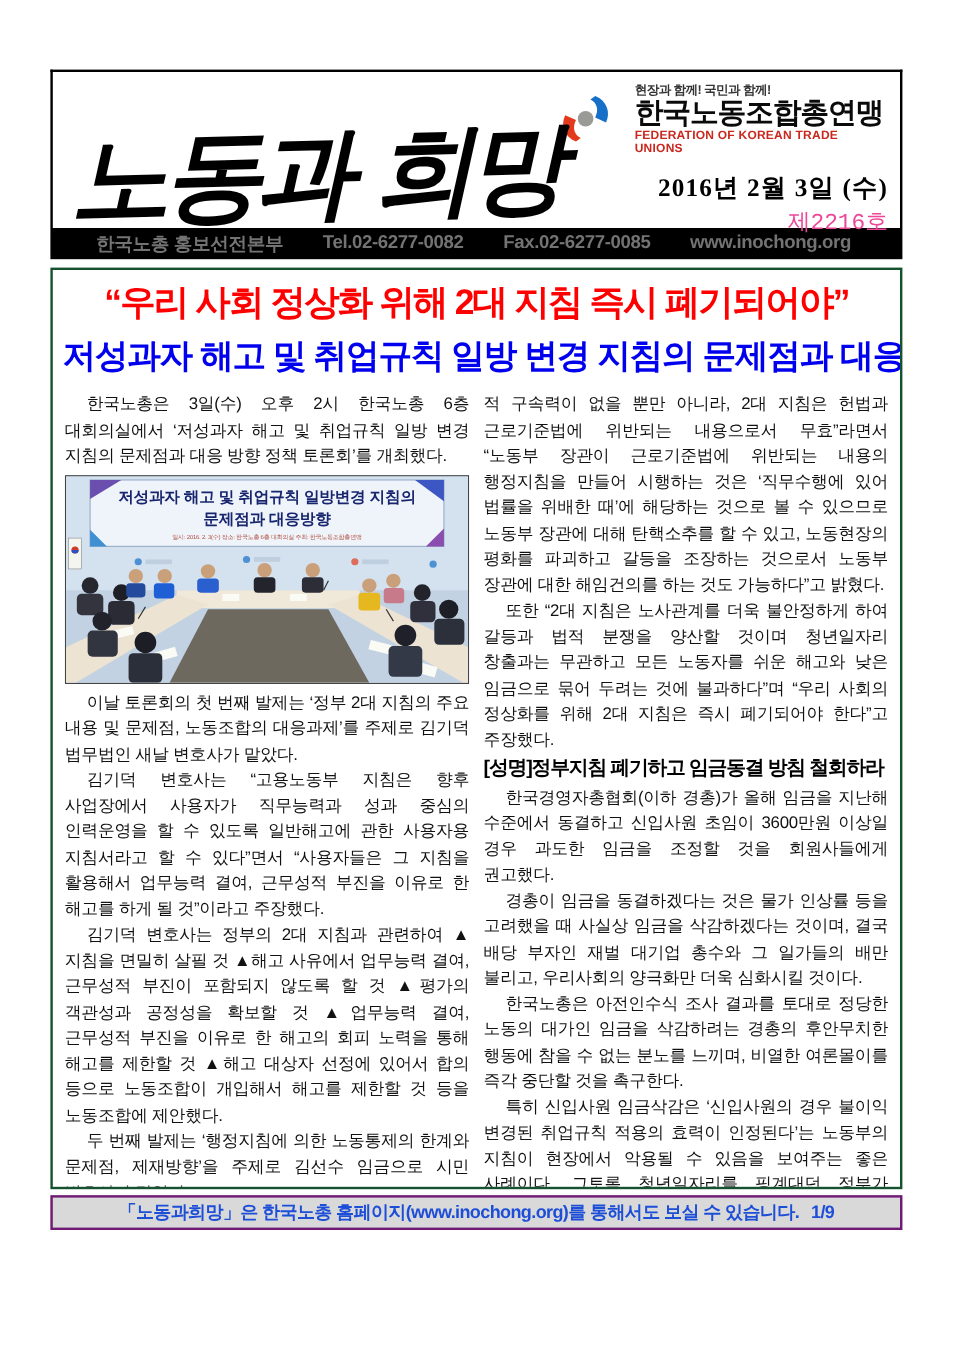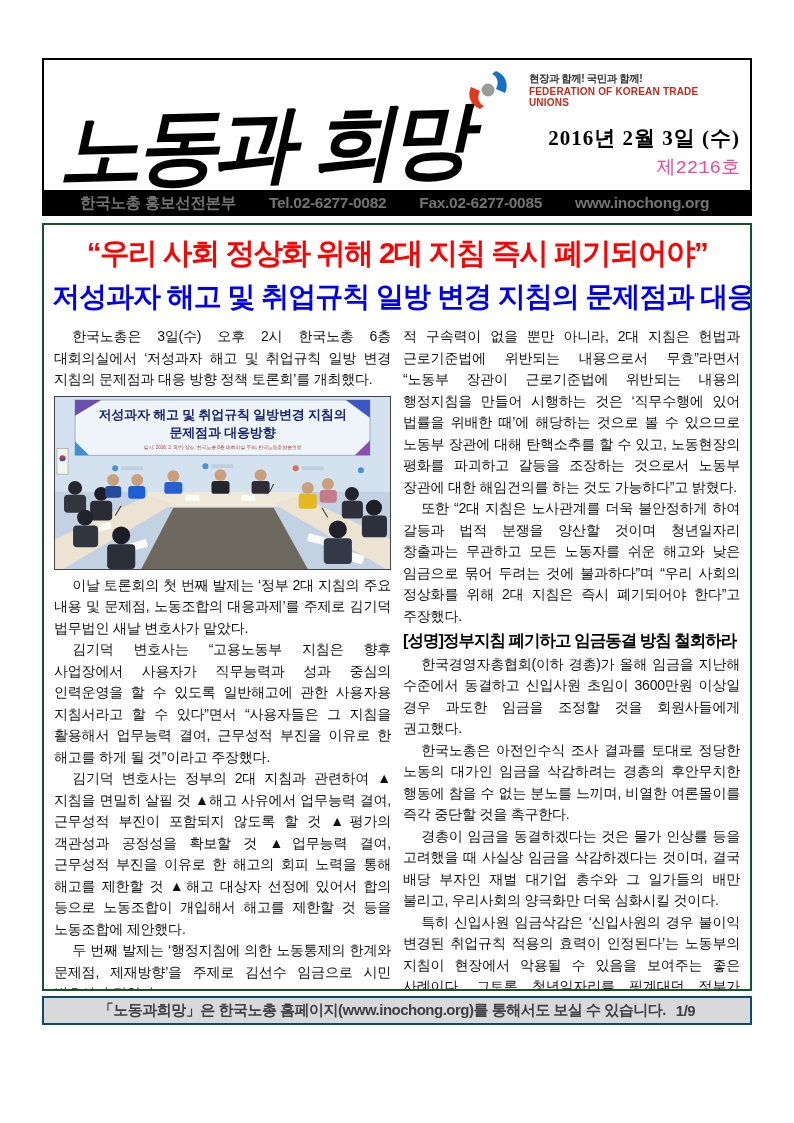--- a/index.html
+++ b/index.html
@@ -59,23 +59,23 @@
     font-size:16.5px; font-weight:900; letter-spacing:-1px; color:#000;
     margin:3px 0 2px 0; white-space:nowrap;
   }
 
   
   .photo { display:block; width:100%; height:174px; border:1px solid #444;
     margin:5px 0 5px 0; background:#cddcea; }
 
   
   .footerbar {
-    margin-top:5px; border:2px solid #0c4a6e; background:#d9d9d9; height:29px;
+    margin-top:5px; border:2px solid #701a75; background:#d9d9d9; height:29px;
     display:flex; align-items:center; justify-content:center; gap:10px;
-    font-weight:bold; font-size:15px; letter-spacing:-0.5px; color:#404040;
+    font-weight:bold; font-size:15px; letter-spacing:-0.5px; color:#1d4ed8;
   }
 </style>
 </head>
 <body>
 
 <div class="page">
 
   <div class="masthead">
     <div class="mast-title">노동과 희망</div>
     <div class="mast-right">
@@ -84,20 +84,21 @@
           <svg viewBox="0 0 44 44" width="44" height="44">
             <path d="M30 3 C40 7 43 17 39 25 L30 21 C33 15 32 9 26 6 Z" fill="#1670c8"></path>
             <path d="M14 41 C4 37 1 27 5 19 L14 23 C11 29 12 35 18 38 Z" fill="#e33a1e"></path>
             <path d="M6 16 C9 8 19 3 27 5 L24 13 C19 11 12 12 9 18 Z" fill="#1670c8" opacity="0"></path>
             <circle cx="22" cy="22" r="6.5" fill="#9a9a96"></circle>
             <path d="M38 27 C35 36 25 41 17 39 L20 31 C25 33 32 32 35 26 Z" fill="#e33a1e" opacity="0"></path>
           </svg>
         </span>
         <div class="logo-text">
           <div class="slogan">현장과 함께! 국민과 함께!</div>
+          <div class="org-kr">한국노동조합총연맹</div>
           <div class="org-en">FEDERATION OF KOREAN TRADE UNIONS</div>
         </div>
       </div>
       <div class="mast-date">2016년  2월  3일  (수)</div>
       <div class="mast-issue">제2216호</div>
     </div>
   </div>
 
   <div class="infobar">
     <span>한국노총 홍보선전본부</span>
@@ -208,22 +209,22 @@
         <p class="indent">김기덕 변호사는 정부의 2대 지침과 관련하여 ▲지침을 면밀히 살필 것 ▲해고 사유에서 업무능력 결여, 근무성적 부진이 포함되지 않도록 할 것 ▲평가의 객관성과 공정성을 확보할 것 ▲업무능력 결여, 근무성적 부진을 이유로 한 해고의 회피 노력을 통해 해고를 제한할 것 ▲해고 대상자 선정에 있어서 합의 등으로 노동조합이 개입해서 해고를 제한할 것 등을 노동조합에 제안했다.</p>
         <p class="indent">두 번째 발제는 ‘행정지침에 의한 노동통제의 한계와 문제점, 제재방향’을 주제로 김선수 임금으로 시민 변호사가 맡았다.</p>
 
       </div>
 
       <div class="col">
         <p>적 구속력이 없을 뿐만 아니라, 2대 지침은 헌법과 근로기준법에 위반되는 내용으로서 무효”라면서 “노동부 장관이 근로기준법에 위반되는 내용의 행정지침을 만들어 시행하는 것은 ‘직무수행에 있어 법률을 위배한 때’에 해당하는 것으로 볼 수 있으므로 노동부 장관에 대해 탄핵소추를 할 수 있고, 노동현장의 평화를 파괴하고 갈등을 조장하는 것으로서 노동부 장관에 대한 해임건의를 하는 것도 가능하다”고 밝혔다.</p>
         <p class="indent">또한 “2대 지침은 노사관계를 더욱 불안정하게 하여 갈등과 법적 분쟁을 양산할 것이며 청년일자리 창출과는 무관하고 모든 노동자를 쉬운 해고와 낮은 임금으로 묶어 두려는 것에 불과하다”며 “우리 사회의 정상화를 위해 2대 지침은 즉시 폐기되어야 한다”고 주장했다.</p>
         <h3 class="statement">[성명]정부지침 폐기하고 임금동결 방침 철회하라</h3>
         <p class="indent">한국경영자총협회(이하 경총)가 올해 임금을 지난해 수준에서 동결하고 신입사원 초임이 3600만원 이상일 경우 과도한 임금을 조정할 것을 회원사들에게 권고했다.</p>
+        <p class="indent">경총이 임금을 동결하겠다는 것은 물가 인상률 등을 고려했을 때 사실상 임금을 삭감하겠다는 것이며, 결국 배당 부자인 재벌 대기업 총수와 그 일가들의 배만 불리고, 우리사회의 양극화만 더욱 심화시킬 것이다.</p>
         <p class="indent">한국노총은 아전인수식 조사 결과를 토대로 정당한 노동의 대가인 임금을 삭감하려는 경총의 후안무치한 행동에 참을 수 없는 분노를 느끼며, 비열한 여론몰이를 즉각 중단할 것을 촉구한다.</p>
-        <p class="indent">경총이 임금을 동결하겠다는 것은 물가 인상률 등을 고려했을 때 사실상 임금을 삭감하겠다는 것이며, 결국 배당 부자인 재벌 대기업 총수와 그 일가들의 배만 불리고, 우리사회의 양극화만 더욱 심화시킬 것이다.</p>
         <p class="indent">특히 신입사원 임금삭감은 ‘신입사원의 경우 불이익 변경된 취업규칙 적용의 효력이 인정된다’는 노동부의 지침이 현장에서 악용될 수 있음을 보여주는 좋은 사례이다. 그토록 청년일자리를 핑계대던 정부가 청년월급을 깎</p>
       </div>
 
     </div>
   </div>
 
   <div class="footerbar">
     <span>「노동과희망」은 한국노총 홈페이지(www.inochong.org)를  통해서도 보실 수 있습니다.</span>
     <span>1/9</span>
   </div>

